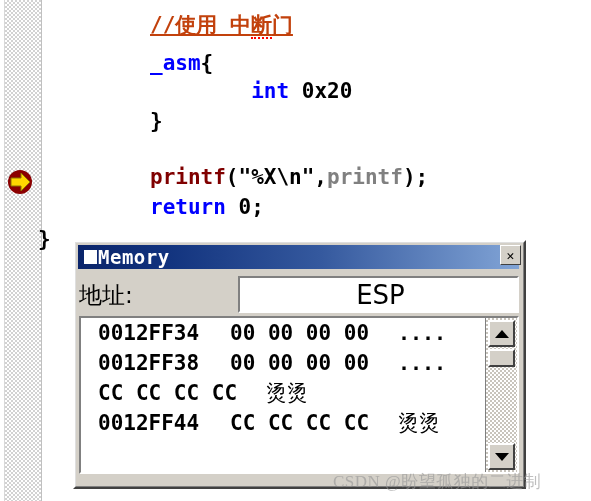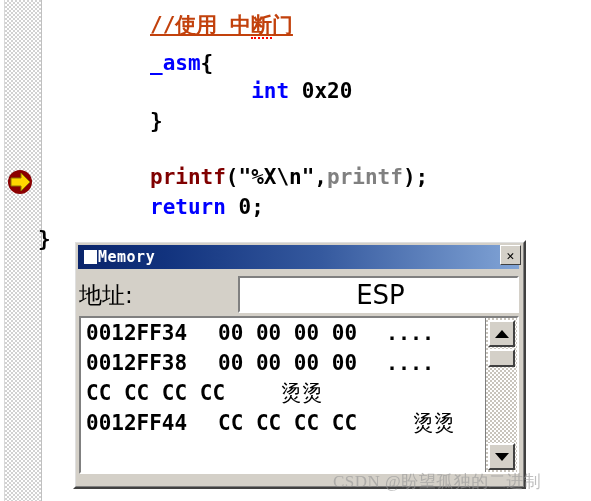--- a/index.html
+++ b/index.html
@@ -122,21 +122,21 @@
   #title-icon {
     width: 13px; height: 14px;
     background: #ffffff;
     margin-left: 6px;
     flex: 0 0 auto;
   }
   #title-text {
     color: #ffffff;
     font-family: "DejaVu Sans Mono", "Liberation Mono", monospace;
     font-weight: bold;
-    font-size: 15px;
+    font-size: 19px;
     margin-left: 1px;
     letter-spacing: 0.5px;
   }
   #close-button {
     position: absolute;
     right: 3px; top: 3px;
     width: 19px; height: 18px;
     background: #d4d0c8;
     border-top: 1px solid #ffffff;
     border-left: 1px solid #ffffff;
@@ -211,42 +211,41 @@
     border-right: 2px solid #ffffff;
     border-bottom: 2px solid #ffffff;
     box-sizing: border-box;
     overflow: hidden;
   }
   #dump-rows {
     position: absolute;
     left: 0; top: 0;
     width: 404px;
     height: 100%;
-    padding-left: 5px;
+    padding-left: 17px;
     box-sizing: border-box;
   }
   .dump-row {
     display: flex;
     height: 30px;
     align-items: center;
     font-family: "DejaVu Sans Mono", "Liberation Mono", monospace;
     font-size: 21px;
     font-weight: bold;
     color: #000000;
     white-space: pre;
     letter-spacing: 0px;
   }
   .dump-addr  { width: 132px; flex: 0 0 auto; }
   .dump-bytes { width: 168px; flex: 0 0 auto; }
   .dump-ascii { flex: 0 0 auto; font-size: 20px; }
   .dump-ascii.cjk {
     font-family: "DejaVu Sans", sans-serif;
     font-size: 21px;
     font-weight: normal;
-    margin-left: 27px;
   }
 
   
   #dump-scrollbar {
     position: absolute;
     right: 0; top: 0;
     width: 32px;
     height: 100%;
     background-color: #ffffff;
     background-image:

